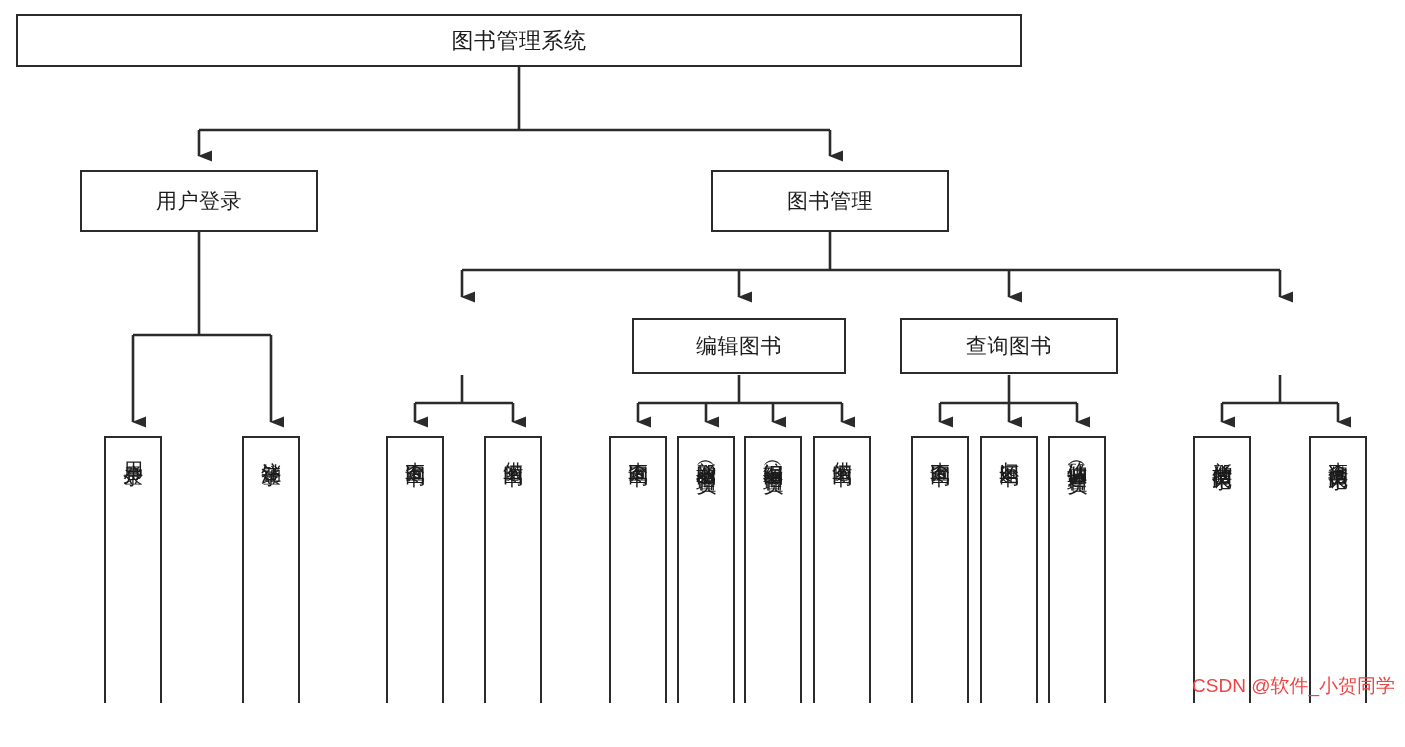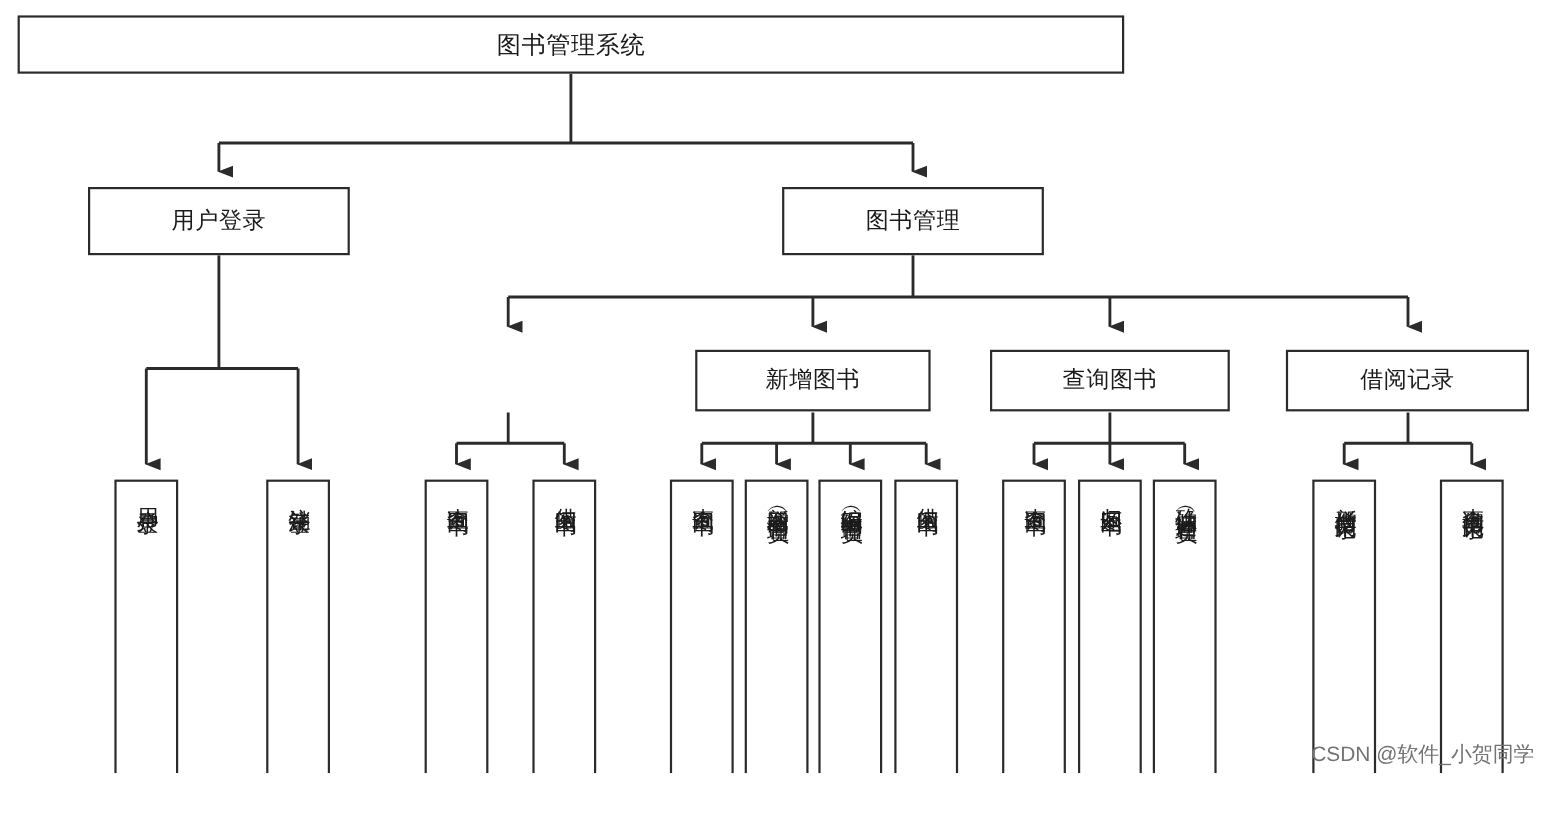--- a/index.html
+++ b/index.html
@@ -60,21 +60,21 @@
     line-height: 1.08;
     letter-spacing: 2px;
     white-space: nowrap;
     margin: 0 auto;
   }
   .watermark {
     position: absolute;
     right: 10px;
     bottom: 4px;
     font-size: 19px;
-    color: #737373;
+    color: #ef4444;
     white-space: nowrap;
     z-index: 5;
     font-family: "Liberation Sans", "DejaVu Sans", sans-serif;
   }
 </style>
 </head>
 <body>
 
 <div id="diagram-root">
 
@@ -135,27 +135,24 @@
   </div>
 
   <div class="node horiz" style="left:80px; top:170px; width:238px; height:62px;">
     <span class="node-label">用户登录</span>
   </div>
   <div class="node horiz" style="left:711px; top:170px; width:238px; height:62px;">
     <span class="node-label">图书管理</span>
   </div>
 
   <div class="node horiz" style="left:632px; top:318px; width:214px; height:56px;">
-    <span class="node-label">新增图书</span>
+    <span class="node-label">编辑图书</span>
   </div>
   <div class="node horiz" style="left:900px; top:318px; width:218px; height:56px;">
     <span class="node-label">查询图书</span>
-  </div>
-  <div class="node horiz" style="left:1169px; top:318px; width:221px; height:56px;">
-    <span class="node-label">借阅记录</span>
   </div>
 
   <div class="node vert" style="left:104px; top:436px; width:58px; height:297px;">
     <span class="node-label">用户登录</span>
   </div>
   <div class="node vert" style="left:242px; top:436px; width:58px; height:297px;">
     <span class="node-label">注销登录</span>
   </div>
 
   <div class="node vert" style="left:386px; top:436px; width:58px; height:297px;">

